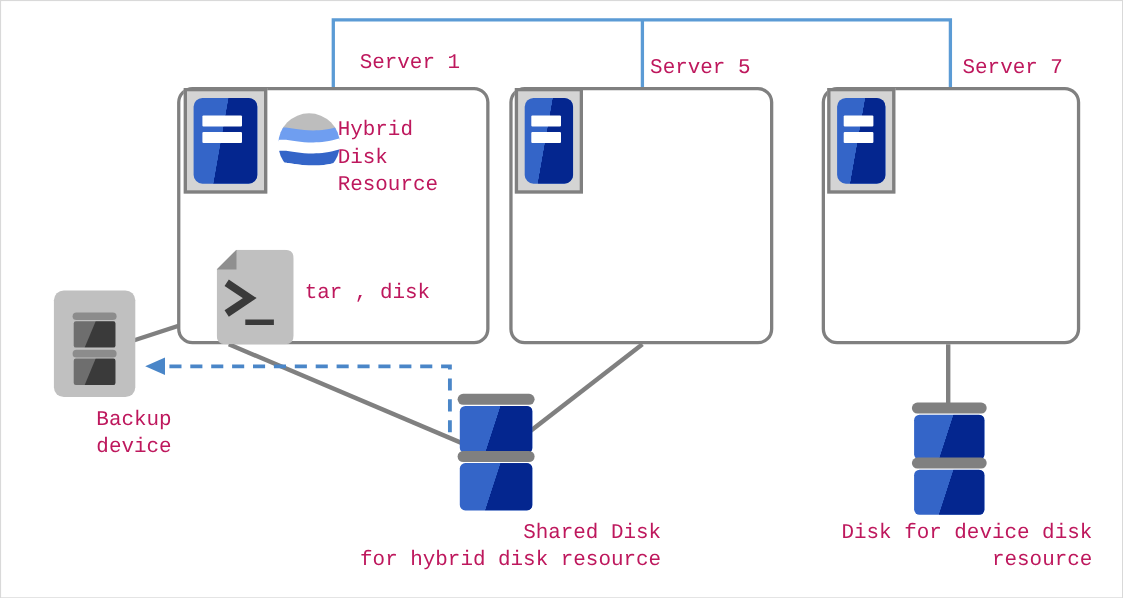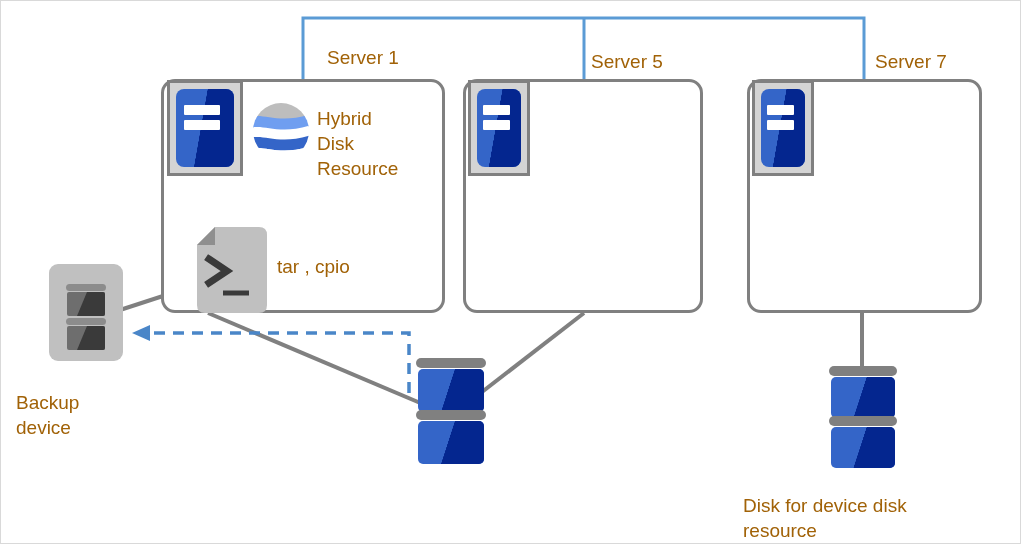--- a/index.html
+++ b/index.html
@@ -65,26 +65,27 @@
     height: 13%;
     background: #ffffff;
     border-radius: 1px;
   }
   .server-icon .bar.b1 { top: 20%; }
   .server-icon .bar.b2 { top: 40%; }
 
   
   .label {
     position: absolute;
-    color: #a16207;
+    color: #be185d;
     font-size: 19px;
     line-height: 25px;
     white-space: pre-line;
-  }
-  .label.center { text-align: left; margin-top: 21px; }
+    font-family: Liberation Mono, monospace;
+  }
+  .label.center { text-align: right; }
 
   
   .sphere { position: absolute; }
 
   
   .script-icon { position: absolute; }
 
   
   .backup-icon {
     position: absolute;
@@ -170,32 +171,32 @@
       <rect x="0" y="0" width="62" height="62" fill="#ffffff"></rect>
       <path d="M-5,22 C10,10 26,30 67,14 L67,-5 L-5,-5 Z" fill="#bdbdbd"></path>
       <path d="M-5,32 C10,20 26,40 67,24 L67,12 C26,28 10,8 -5,20 Z" fill="#6f9ef0"></path>
       <path d="M-5,44 C10,32 26,52 67,36 L67,23 C26,39 10,19 -5,31 Z" fill="#ffffff"></path>
       <path d="M-5,52 C10,40 26,60 67,44 L67,33 C26,49 10,29 -5,41 Z" fill="#3465c8"></path>
       <path d="M-5,67 C10,55 26,72 67,56 L67,44 C26,60 10,40 -5,52 Z" fill="#ffffff"></path>
       <path d="M-5,70 L-5,62 C10,50 26,70 67,54 L67,70 Z" fill="#0d3b8f"></path>
     </g>
   </svg>
 
-  <div class="label" style="left:316px; top:105px;">Hybrid
+  <div class="label" style="left:306px; top:105px;">Hybrid
 Disk
 Resource</div>
 
   <svg class="script-icon" style="left:196px; top:226px;" width="70" height="86" viewBox="0 0 70 86" xmlns="http://www.w3.org/2000/svg">
     <path d="M18,0 L62,0 Q70,0 70,8 L70,78 Q70,86 62,86 L8,86 Q0,86 0,78 L0,18 Z" fill="#c0c0c0"></path>
     <path d="M18,0 L18,18 L0,18 Z" fill="#8f8f8f"></path>
     <path d="M12,32 L30,44 L12,56" fill="none" stroke="#3a3a3a" stroke-width="7" stroke-linecap="square" stroke-linejoin="miter"></path>
     <line x1="26" y1="66" x2="52" y2="66" stroke="#3a3a3a" stroke-width="5"></line>
   </svg>
 
-  <div class="label" style="left:276px; top:253px;">tar , cpio</div>
+  <div class="label" style="left:276px; top:253px;">tar , disk</div>
 
   <div class="server-box" style="left:462px; top:78px; width:240px; height:234px;"></div>
 
   <div class="server-icon" style="left:467px; top:79px; width:62px; height:96px;">
     <div class="body">
       <div class="shade"></div>
       <div class="bar b1"></div>
       <div class="bar b2"></div>
     </div>
   </div>
@@ -242,20 +243,22 @@
     <div class="cap" style="top:0;"></div>
     <div class="platter" style="top:11px; height:43px;">
       <div class="shade"></div>
     </div>
     <div class="cap" style="top:52px;"></div>
     <div class="platter" style="top:63px; height:43px;">
       <div class="shade"></div>
     </div>
   </div>
 
+  <div class="label center" style="left:300px; top:471px; width:300px;">Shared Disk
+for hybrid disk resource</div>
 
   <div class="disk-stack" style="left:828px; top:365px; width:68px; height:100px;">
     <div class="cap" style="top:0;"></div>
     <div class="platter" style="top:11px; height:41px;">
       <div class="shade"></div>
     </div>
     <div class="cap" style="top:50px;"></div>
     <div class="platter" style="top:61px; height:41px;">
       <div class="shade"></div>
     </div>

